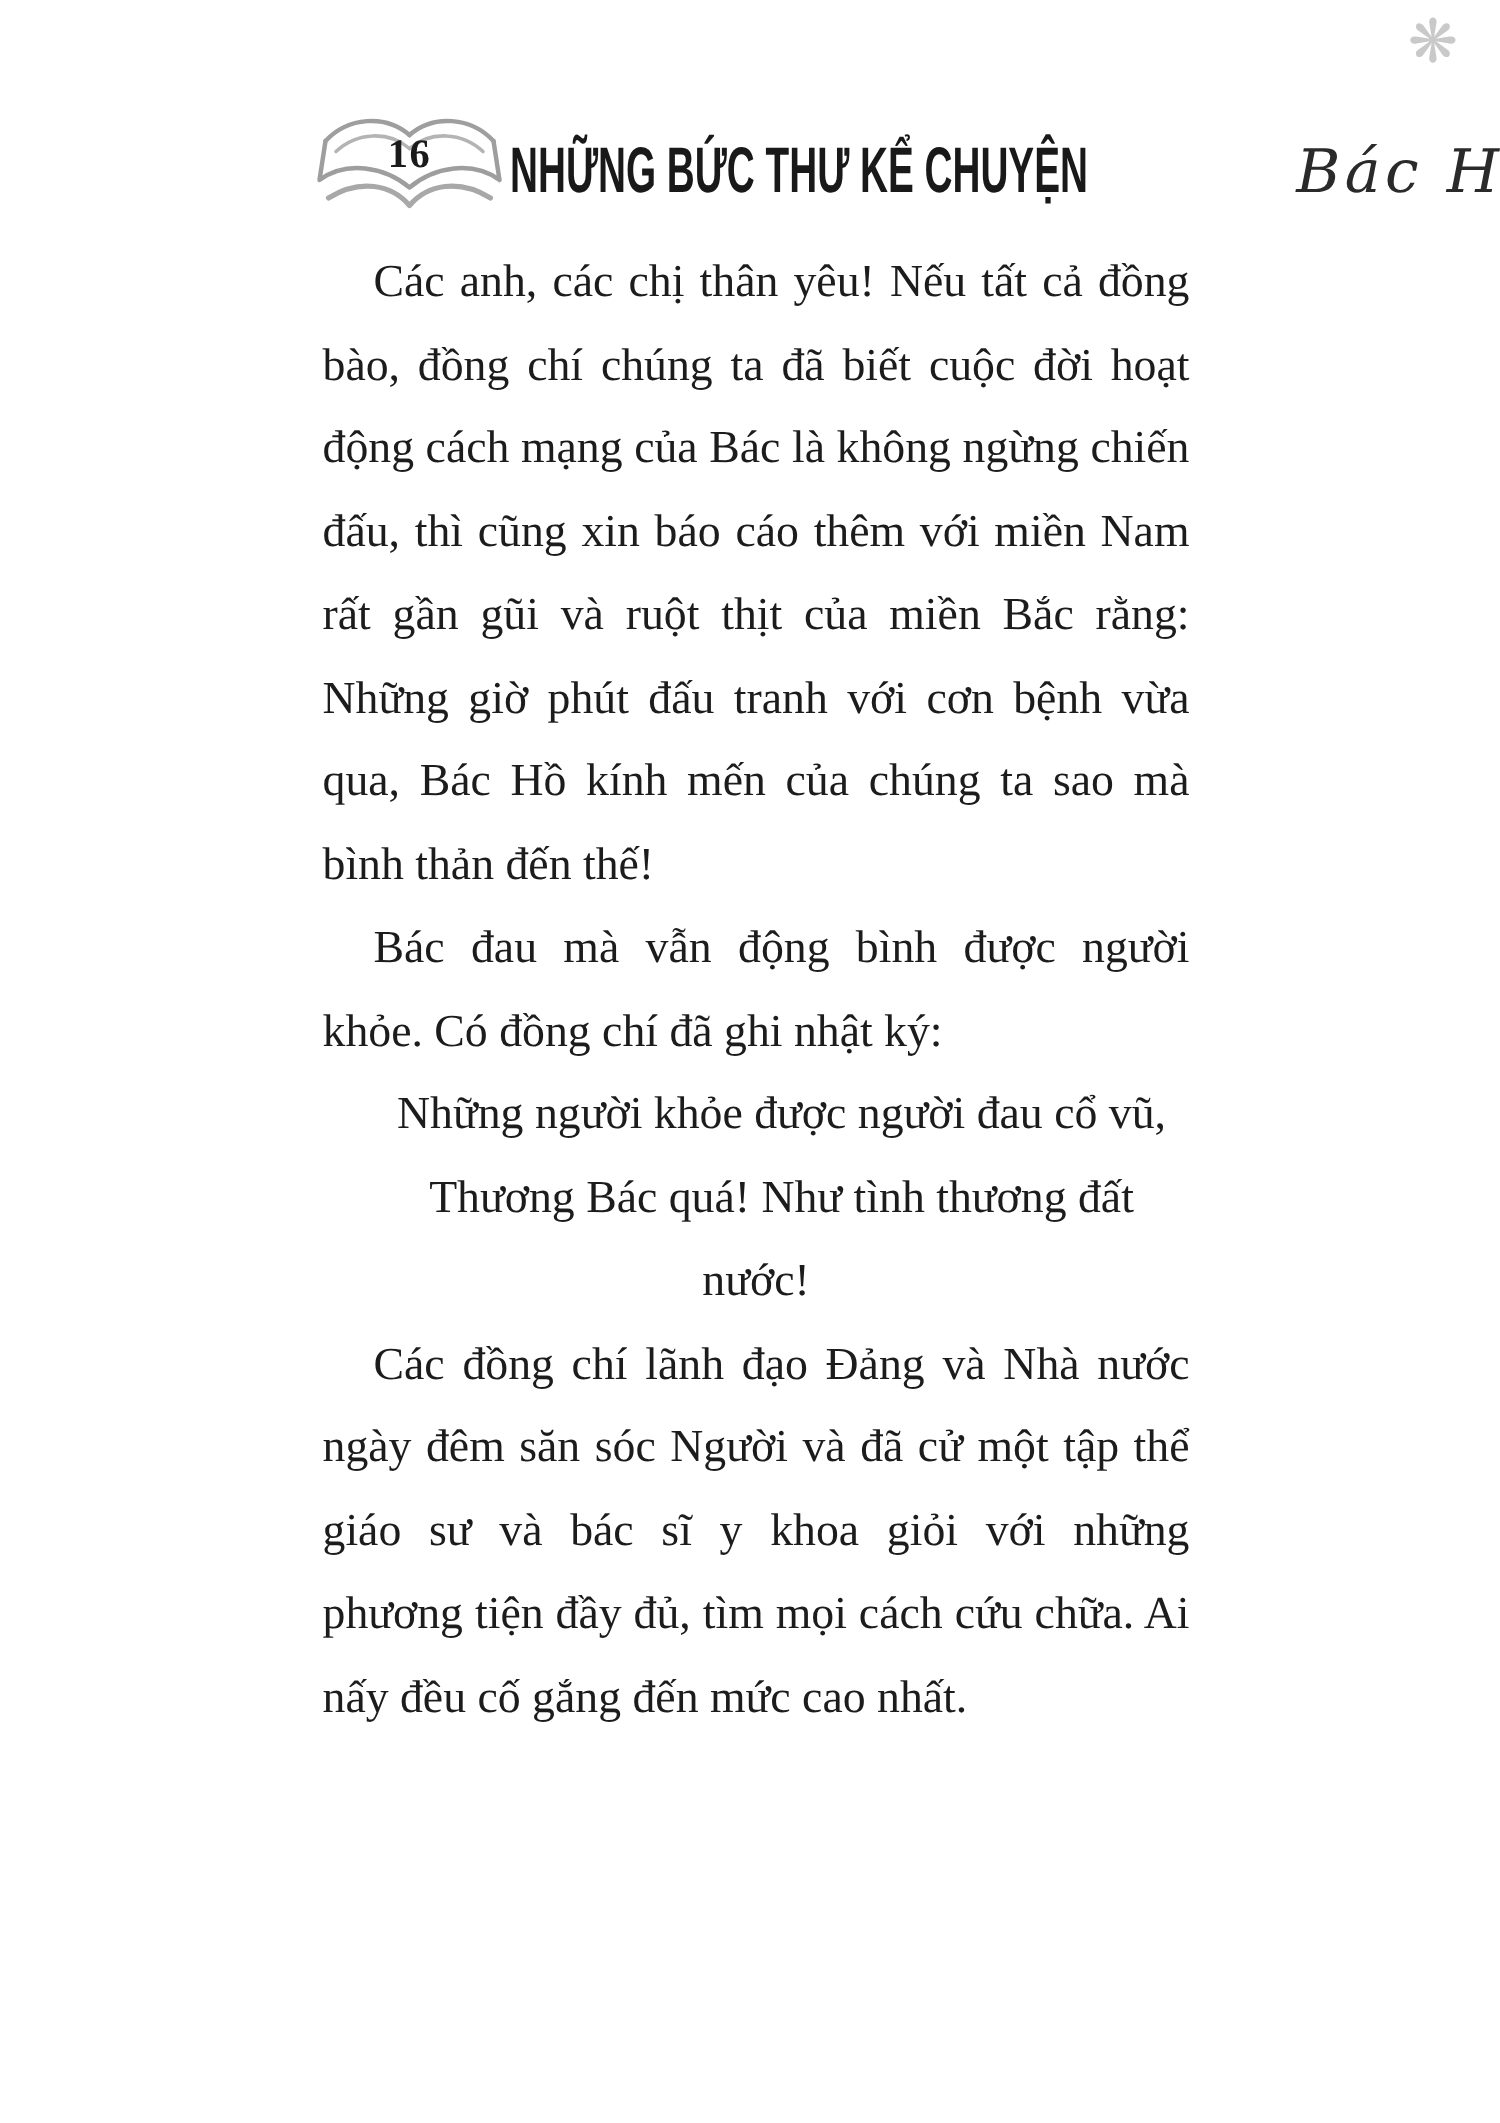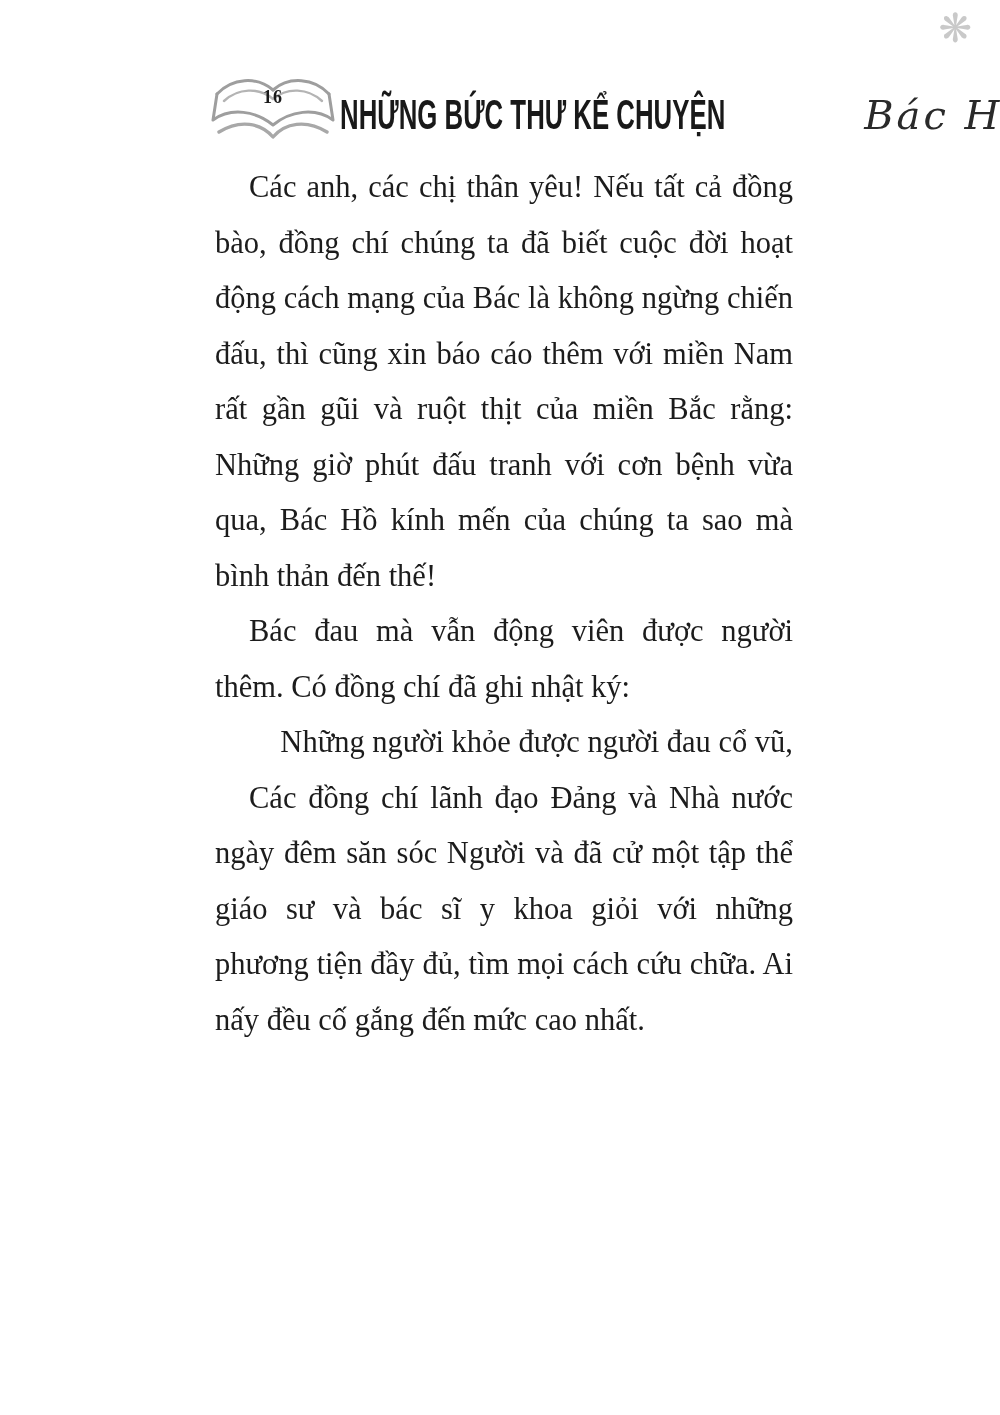--- a/index.html
+++ b/index.html
@@ -47,21 +47,21 @@
   }
   .book-badge svg { display: block; }
   .page-number {
     position: absolute;
     left: 0;
     top: 13px;
     width: 126px;
     text-align: center;
     font-family: "Liberation Serif", serif;
     font-weight: bold;
-    font-size: 18px;
+    font-size: 27px;
     letter-spacing: 1px;
     color: #1a1a1a;
   }
   .header-titles {
     display: flex;
     align-items: baseline;
     margin-left: 4px;
     white-space: nowrap;
   }
   .header-title {
@@ -93,21 +93,21 @@
     font-size: 30.5px;
     line-height: 55.5px;
     text-align: justify;
   }
   .body-text p {
     margin: 0;
     padding: 0;
     text-indent: 34px;
   }
   .body-text p.verse {
-    text-align: right;
+    text-align: center;
   }
 </style>
 </head>
 <body>
 
 <div id="page">
 
   <div class="corner-ornament">❋</div>
 
   <div class="header">
@@ -128,18 +128,19 @@
 
     <div class="header-titles">
       <span class="header-title">NHỮNG BỨC THƯ KỂ CHUYỆN</span>
       <span class="header-title-script">Bác Hồ</span>
     </div>
 
   </div>
 
   <div class="body-text" id="body-text">
       <p class="prose">Các anh, các chị thân yêu! Nếu tất cả đồng bào, đồng chí chúng ta đã biết cuộc đời hoạt động cách mạng của Bác là không ngừng chiến đấu, thì cũng xin báo cáo thêm với miền Nam rất gần gũi và ruột thịt của miền Bắc rằng: Những giờ phút đấu tranh với cơn bệnh vừa qua, Bác Hồ kính mến của chúng ta sao mà bình thản đến thế!</p>
-      <p class="prose">Bác đau mà vẫn động viên được người thêm. Có đồng chí đã ghi nhật ký:</p>
+      <p class="prose">Bác đau mà vẫn động bình được người khỏe. Có đồng chí đã ghi nhật ký:</p>
       <p class="verse">Những người khỏe được người đau cổ vũ,</p>
+      <p class="verse">Thương Bác quá! Như tình thương đất nước!</p>
       <p class="prose">Các đồng chí lãnh đạo Đảng và Nhà nước ngày đêm săn sóc Người và đã cử một tập thể giáo sư và bác sĩ y khoa giỏi với những phương tiện đầy đủ, tìm mọi cách cứu chữa. Ai nấy đều cố gắng đến mức cao nhất.</p>
     </div>
 
 </div>
 
 </body></html>

